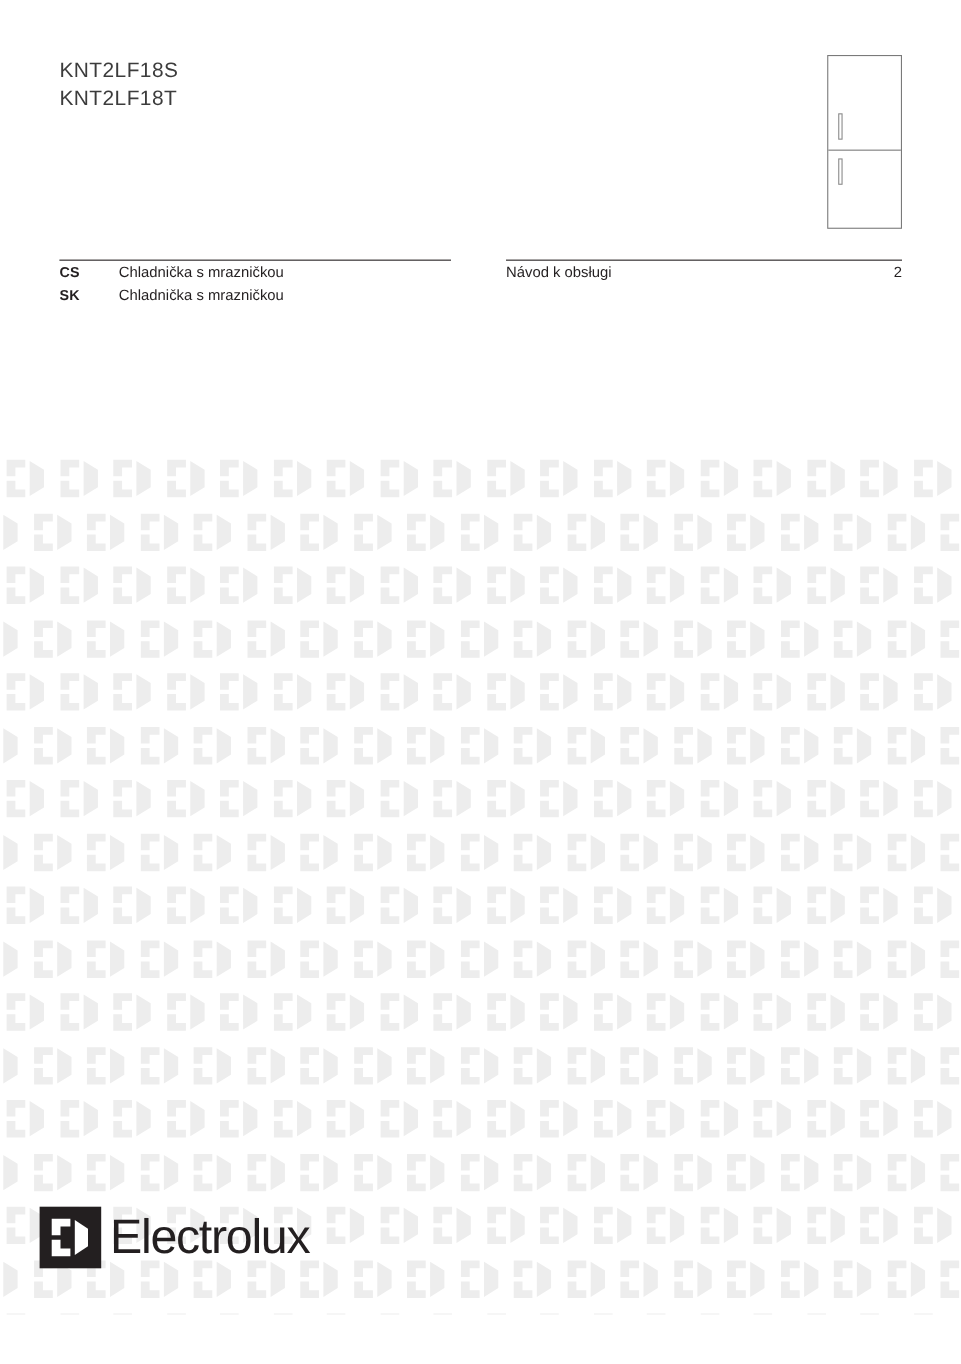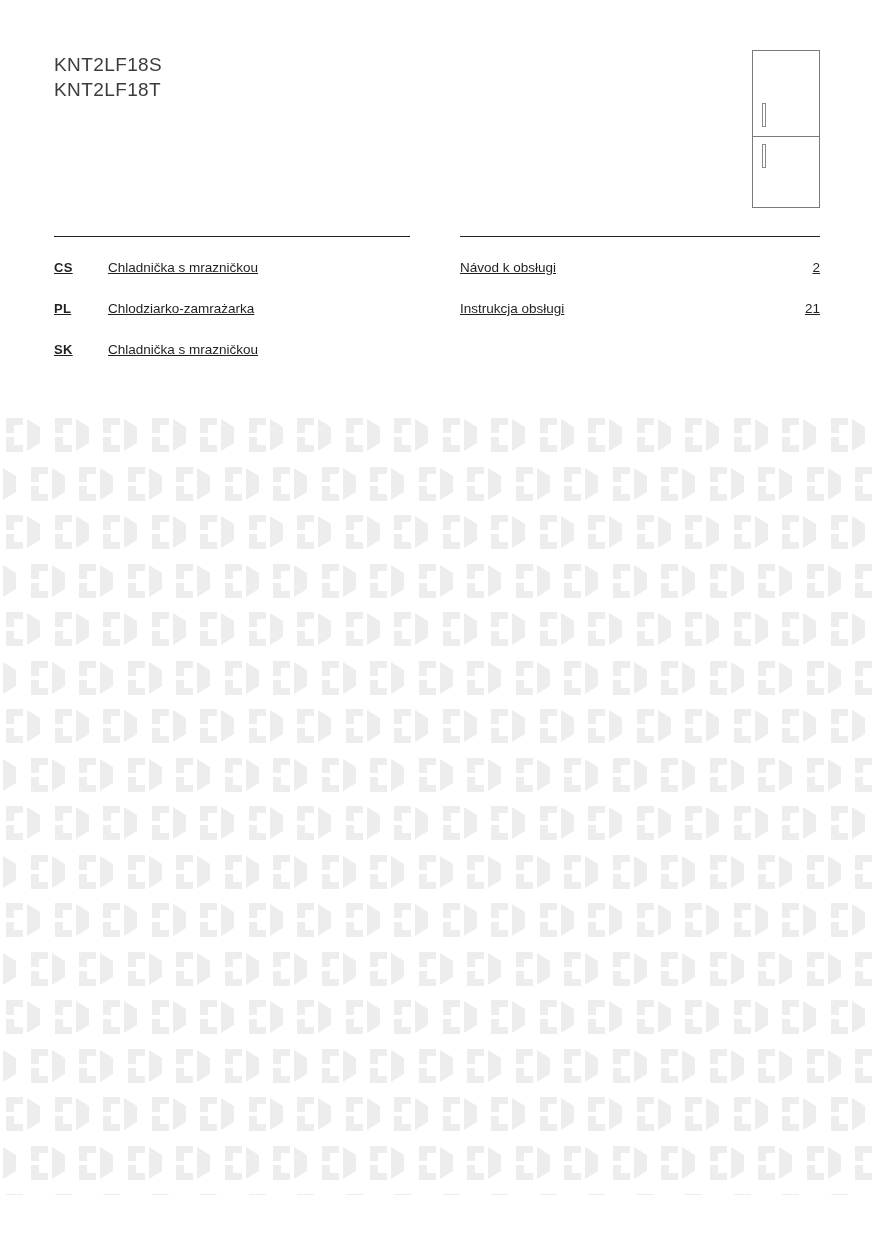--- a/index.html
+++ b/index.html
@@ -101,22 +101,21 @@
     height: 1px;
     background: #231f20;
     width: 100%;
   }
   .toc-row {
     display: flex;
     align-items: flex-end;
     font-size: 13.5px;
     line-height: 21px;
     height: 21px;
-    margin-top: 20px;
-    text-decoration: underline;
+    margin-top: 0;
   }
   .toc-col-left .toc-row:first-of-type,
   .toc-col-right .toc-row:first-of-type {
     margin-top: 7px;
   }
   .lang-code {
     width: 54px;
     font-weight: bold;
     font-size: 13px;
     letter-spacing: 0.3px;
@@ -214,43 +213,35 @@
   <div class="toc">
 
     <div class="toc-col-left">
       <div class="rule"></div>
 
       <div class="toc-row">
         <span class="lang-code">CS</span>
         <span class="lang-name">Chladnička s mrazničkou</span>
       </div>
 
-      <div class="toc-row">
-        <span class="lang-code">PL</span>
-        <span class="lang-name">Chlodziarko-zamrażarka</span>
-      </div>
 
       <div class="toc-row">
         <span class="lang-code">SK</span>
         <span class="lang-name">Chladnička s mrazničkou</span>
       </div>
     </div>
 
     <div class="toc-col-right">
       <div class="rule"></div>
 
       <div class="toc-row">
         <span class="doc-title">Návod k obsługi</span>
         <span class="page-num">2</span>
       </div>
 
-      <div class="toc-row">
-        <span class="doc-title">Instrukcja obsługi</span>
-        <span class="page-num">21</span>
-      </div>
 
     </div>
   </div>
 
   <div class="pattern" id="pattern">
       <div class="pattern-row">
         <div class="mark">
           <svg viewBox="0 0 40 40" aria-hidden="true">
             <path d="M2 2 H19 V9 H10 V17 H2 Z" fill="#ededed"></path>
             <path d="M2 21 H10 V29 H19 V36 H2 Z" fill="#ededed"></path>
@@ -2485,14 +2476,24 @@
           <svg viewBox="0 0 40 40" aria-hidden="true">
             <path d="M2 2 H19 V9 H10 V17 H2 Z" fill="#ededed"></path>
             <path d="M2 21 H10 V29 H19 V36 H2 Z" fill="#ededed"></path>
             <path d="M23 3 L36 11 V27 L23 35 Z" fill="#ededed"></path>
           </svg>
         </div>
         <div class="mark"></div>
       </div>
     </div>
 
+  <div class="logo">
+    <div class="logo-badge">
+      <svg viewBox="0 0 40 40" aria-hidden="true">
+        <path d="M3 3 H20 L20 10 H11 V18 H3 Z" fill="#ffffff"></path>
+        <path d="M3 22 H11 V30 H20 V37 H3 Z" fill="#ffffff"></path>
+        <path d="M24 4 L36 12 V28 L24 36 Z" fill="#ffffff"></path>
+      </svg>
+    </div>
+    <div class="logo-word">Electrolux</div>
+  </div>
 
 </div>
 
 </body></html>

